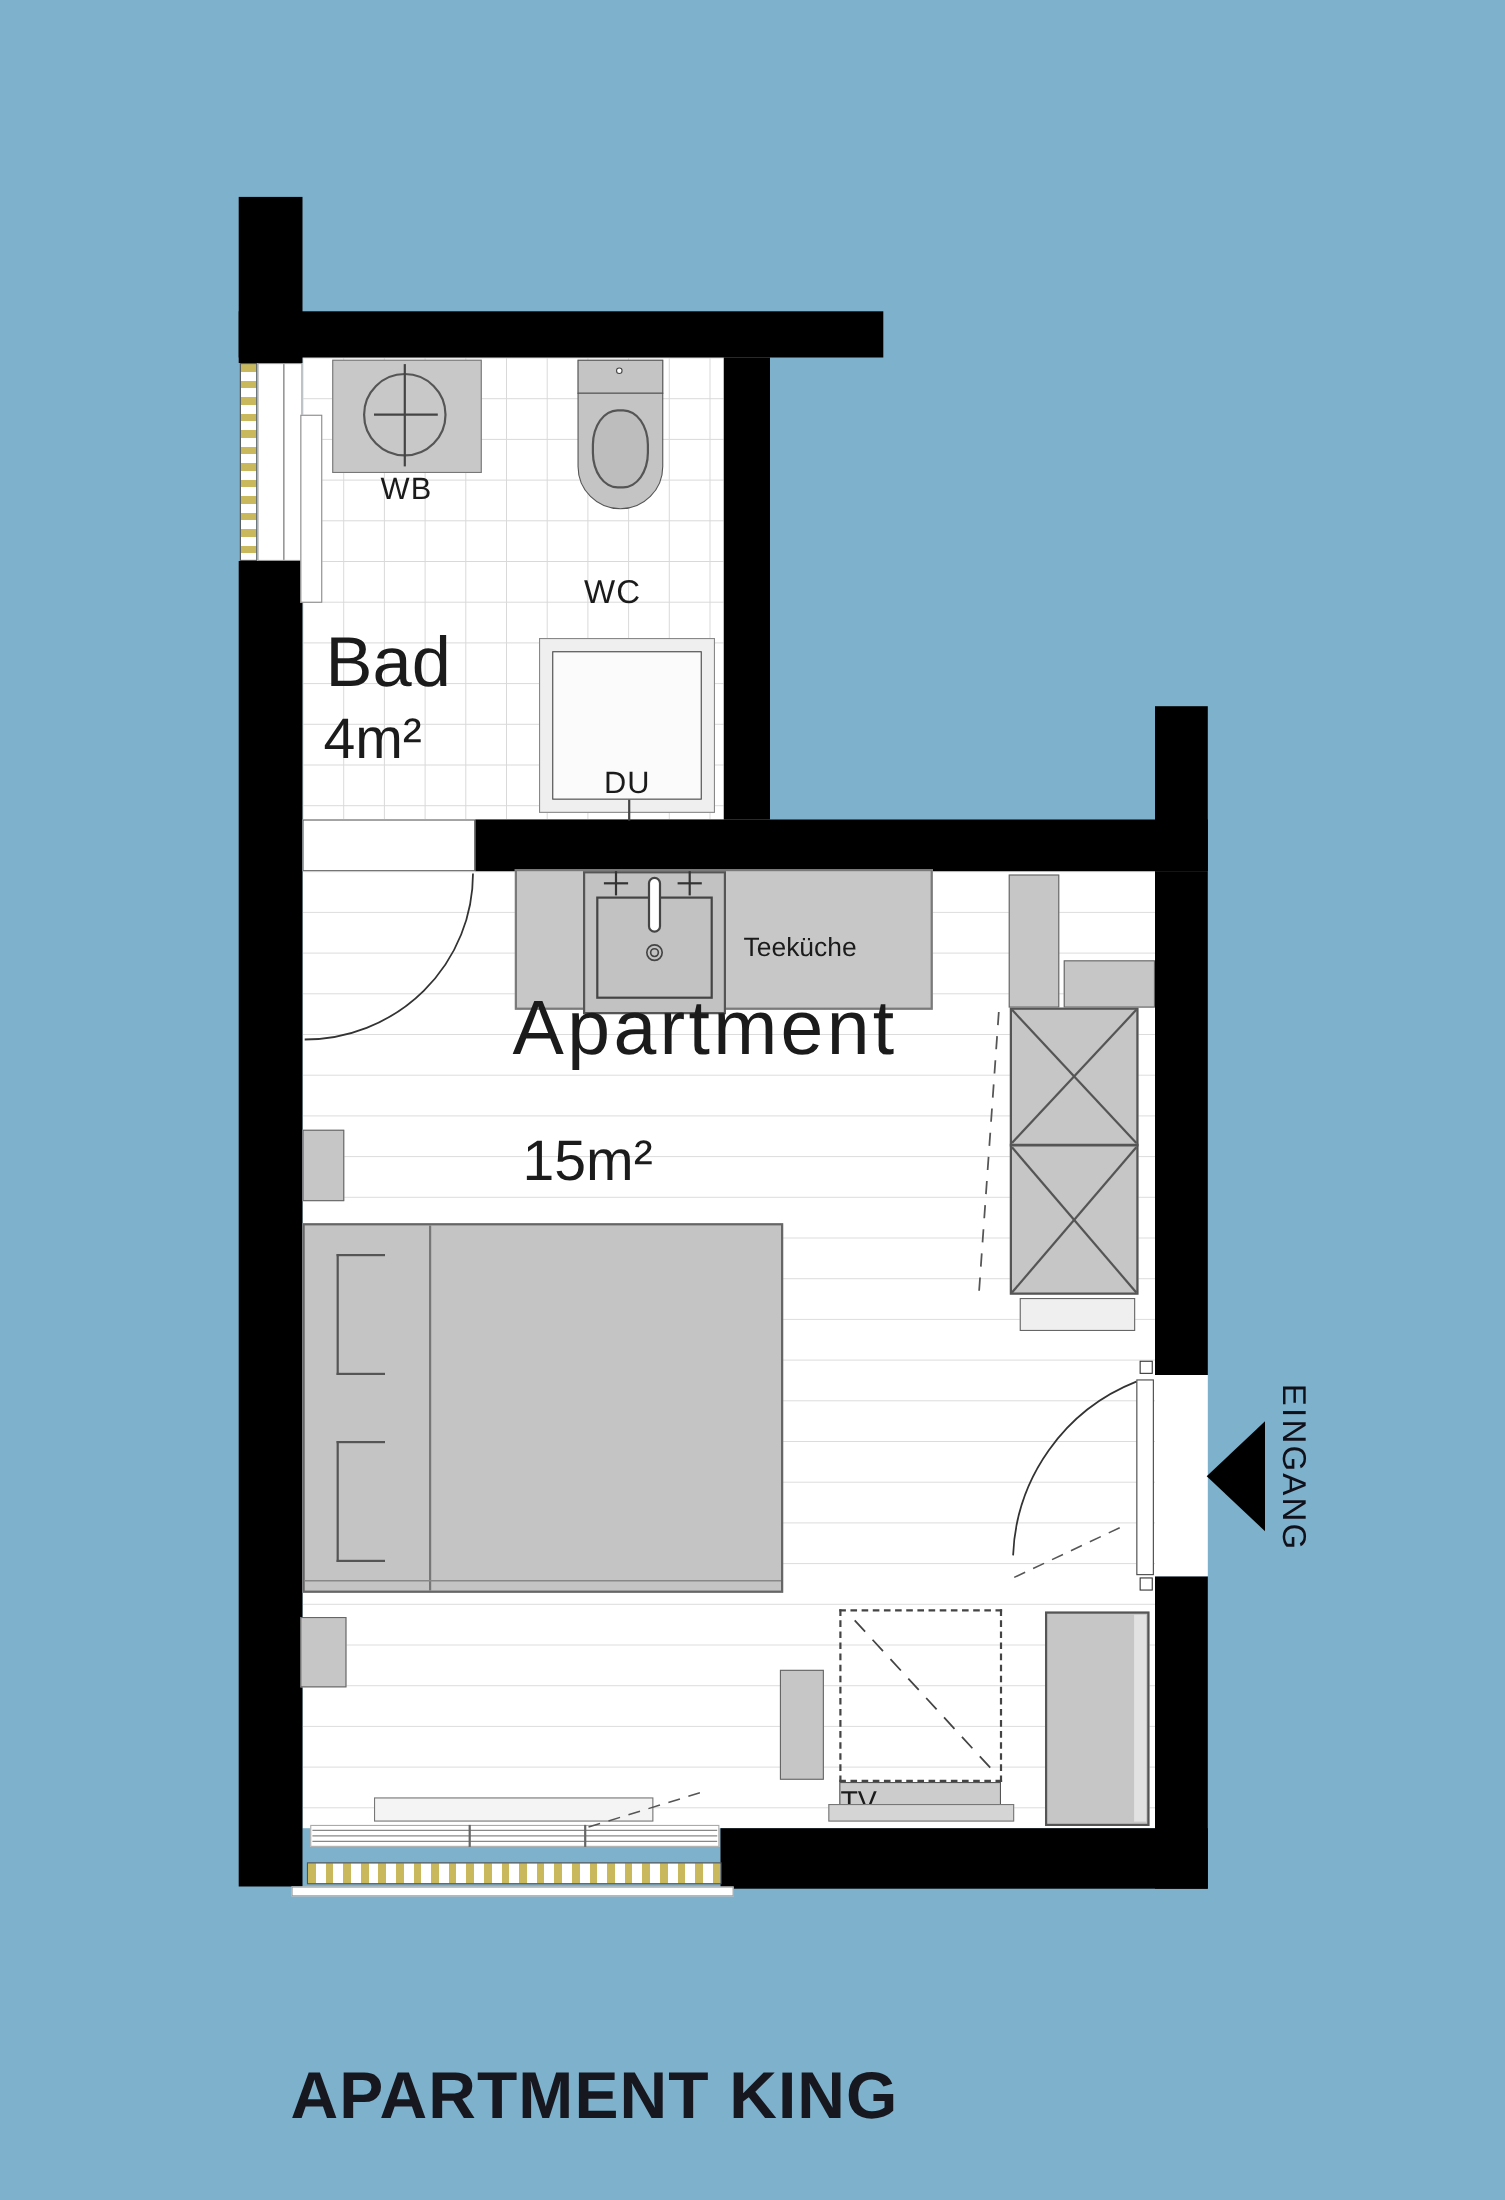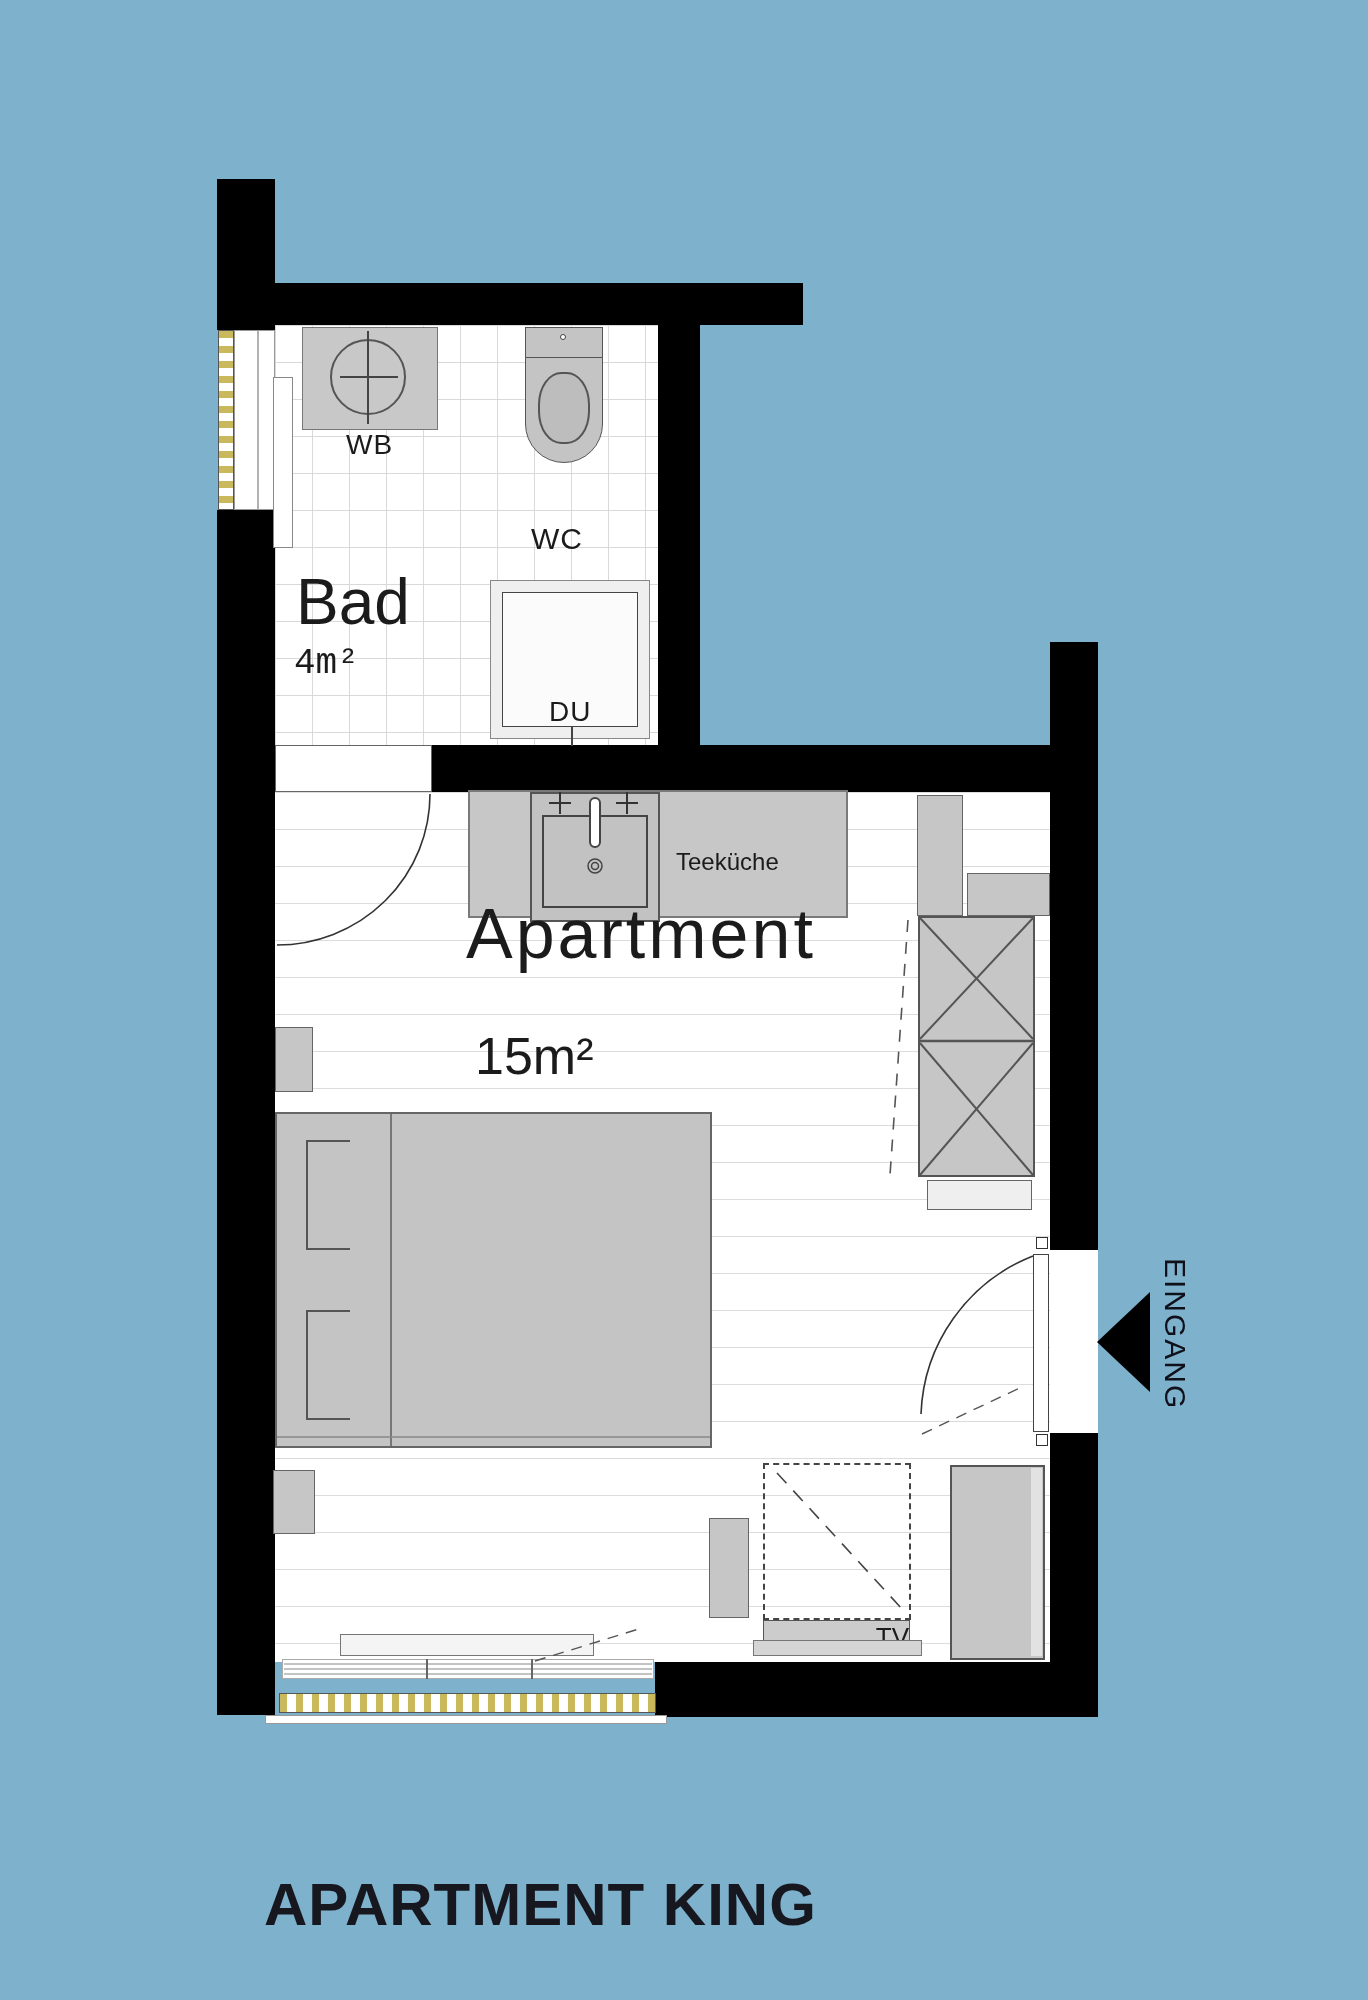--- a/index.html
+++ b/index.html
@@ -21,21 +21,21 @@
     background-color:#fff;
     background-image:linear-gradient(#dcdcdc 1px, transparent 1px);
     background-size:100% 37px;
   }
   .furn{background:#C6C6C6;border:2px solid #666;}
   .furn-light{background:#EFEFEF;border:1px solid #666;}
   .hatch-v{background:repeating-linear-gradient(180deg,#C9B95C 0 7px,#ffffff 7px 15px);border:1px solid #555;}
   .hatch-h{background:repeating-linear-gradient(90deg,#C9B95C 0 7px,#ffffff 7px 16px);border:1px solid #555;}
   .lbl{color:#1b1b1b;white-space:nowrap;line-height:1;}
   .room-name{font-size:64px;}
-  .room-area{font-size:36px;font-family:Liberation Mono, monospace;}
+  .room-area{font-size:52px;}
   .fix-lbl{font-size:28px;letter-spacing:1px;}
   .white{background:#fff;}
   svg.overlay{position:absolute;left:0;top:0;pointer-events:none;}
   .footer1{font-size:50px;letter-spacing:1px;color:#17171F;}
   .footer2{font-size:60px;font-weight:bold;letter-spacing:1px;color:#17171F;}
   .eingang{font-size:30px;letter-spacing:2px;color:#10101a;transform:rotate(90deg);transform-origin:top left;}
   .arrow-left{
     width:0;height:0;
     border-top:50px solid transparent;
     border-bottom:50px solid transparent;
@@ -95,21 +95,21 @@
   <div class="abs furn-light" style="left:927px;top:1180px;width:105px;height:30px;"></div>
 
   <div class="abs" style="left:275px;top:1112px;width:437px;height:336px;background:#C4C4C4;border:2px solid #666;"></div>
   <div class="abs" style="left:306px;top:1140px;width:44px;height:110px;border:2px solid #555;border-right:none;background:transparent;"></div>
   <div class="abs" style="left:306px;top:1310px;width:44px;height:110px;border:2px solid #555;border-right:none;background:transparent;"></div>
   <div class="abs furn" style="left:275px;top:1027px;width:38px;height:65px;border-width:1px;"></div>
   <div class="abs furn" style="left:273px;top:1470px;width:42px;height:64px;border-width:1px;"></div>
   <div class="abs furn" style="left:709px;top:1518px;width:40px;height:100px;border-width:1px;"></div>
 
   <div class="abs" style="left:763px;top:1463px;width:148px;height:157px;border:2px dashed #444;background:transparent;"></div>
-  <div class="abs" style="left:763px;top:1620px;width:147px;height:32px;background:#CCCCCC;border:1px solid #555;text-align:right;">
+  <div class="abs" style="left:763px;top:1620px;width:147px;height:32px;background:#CCCCCC;border:1px solid #555;text-align:left;">
     <span class="lbl" style="font-size:26px;line-height:32px;">TV</span>
   </div>
   <div class="abs" style="left:753px;top:1640px;width:169px;height:16px;background:#D5D5D5;border:1px solid #777;"></div>
 
   <div class="abs" style="left:340px;top:1634px;width:254px;height:22px;background:#F4F4F4;border:1px solid #777;"></div>
   <div class="abs furn" style="left:950px;top:1465px;width:95px;height:195px;border-color:#555;"></div>
   <div class="abs" style="left:1031px;top:1468px;width:11px;height:188px;background:#E2E2E2;"></div>
 
   <div class="abs white" style="left:1050px;top:1250px;width:48px;height:183px;"></div>
   <div class="abs white" style="left:1033px;top:1254px;width:16px;height:178px;border:1px solid #444;"></div>

